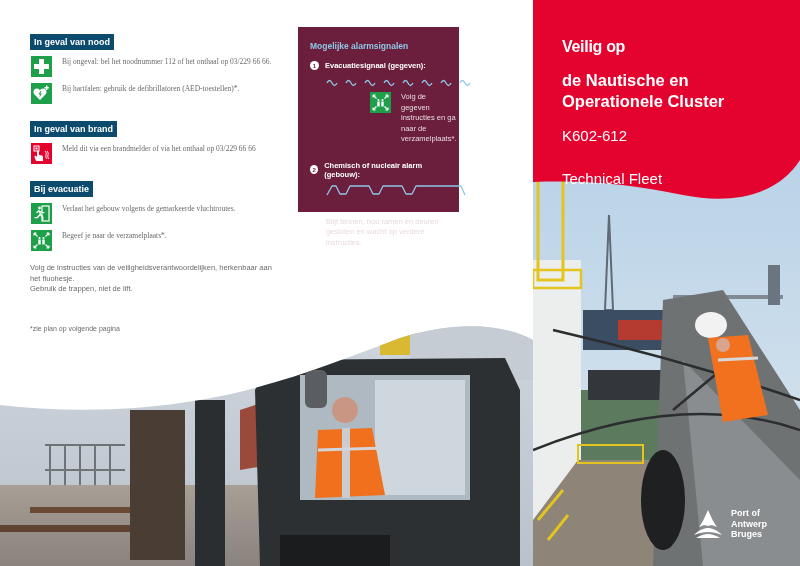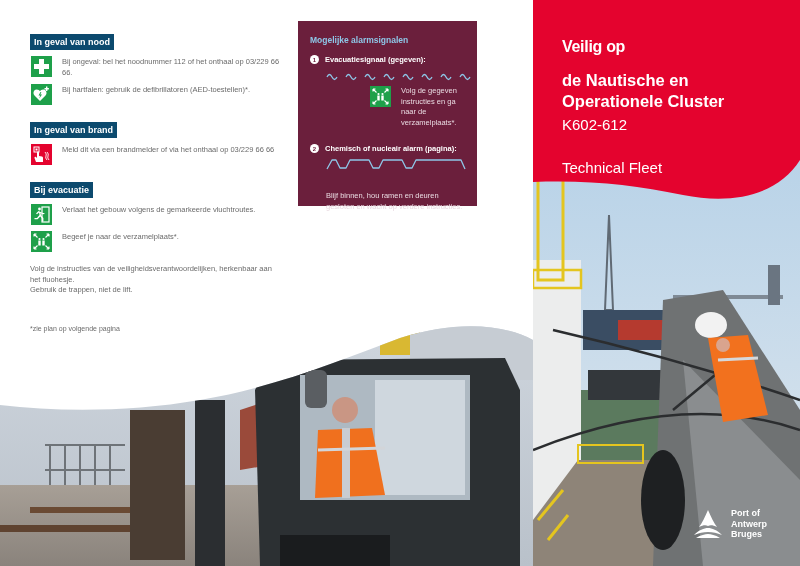--- a/index.html
+++ b/index.html
@@ -5,36 +5,36 @@
   * { box-sizing: border-box; margin: 0; padding: 0; }
   html, body { width: 800px; height: 566px; overflow: hidden; background: #ffffff; }
   body { position: relative; font-family: "Liberation Sans", "DejaVu Sans", sans-serif; color: #555; }
 
   
   .left { position: absolute; left: 30px; top: 31px; width: 250px; }
   .section-label {
     display: inline-block; background: #0c4a6e; color: #fff;
     font-size: 9px; font-weight: bold; padding: 3px 4px 3px 4px; line-height: 10px;
   }
-  .row { display: flex; align-items: flex-start; margin-top: 6px; }
+  .row { display: flex; align-items: flex-start; margin-top: 6px; font-family: Liberation Serif, serif; }
   .row:first-of-type { margin-top: 7px; }
   .pict {
     width: 21px; height: 21px; flex: 0 0 21px; margin-right: 10px; margin-left: 1px;
     display: flex; align-items: center; justify-content: center;
   }
   .pict.green { background: #1ea04a; }
   .pict.red { background: #e4032e; }
   .row-text { font-size: 7.5px; line-height: 10.5px; color: #6b6b6b; padding-top: 1px; }
   .section { margin-bottom: 14px; }
   .plain-text { font-size: 7.5px; line-height: 10.5px; color: #6b6b6b; margin-top: 12px; }
   .footnote { position: absolute; left: 30px; top: 325px; font-size: 7px; color: #6b6b6b; }
 
   
   .alarm {
-    position: absolute; left: 298px; top: 21px; width: 179px; height: 185px;
+    position: absolute; left: 298px; top: 27px; width: 161px; height: 185px;
     background: #6b1f3c; padding: 14px 12px 0 12px; color: #fff;
   }
   .alarm-title { font-size: 8.5px; font-weight: bold; color: #8ec7e8; }
   .alarm-item-head { display: flex; align-items: center; margin-top: 10px; }
   .num {
     width: 9px; height: 9px; border-radius: 50%; background: #fff; color: #6b1f3c;
     font-size: 6px; font-weight: bold; display: flex; align-items: center; justify-content: center;
     margin-right: 6px;
   }
   .alarm-item-title { font-size: 7.5px; font-weight: bold; color: #fff; }
@@ -55,21 +55,21 @@
   .photo-ship svg { display: block; }
 
   
   .red-panel {
     position: absolute; left: 533px; top: 0; width: 267px; height: 210px; pointer-events: none;
   }
   .red-panel svg { position: absolute; left: 0; top: 0; }
   .title-block { position: absolute; left: 562px; top: 33px; color: #fff; }
   .t1 { font-size: 16px; font-weight: bold; letter-spacing: -0.3px; line-height: 28px; }
   .t2 { font-size: 16.5px; font-weight: bold; line-height: 21px; margin-top: 9px; }
-  .t3 { font-size: 15px; line-height: 19px; margin-top: 3px; }
+  .t3 { font-size: 15px; line-height: 19px; margin-top: 14px; }
   .t4 { font-size: 15px; line-height: 19px; margin-top: 24px; }
 
   .logo { position: absolute; left: 693px; top: 508px; display: flex; align-items: center; }
   .logo-text { color: #fff; font-size: 9px; font-weight: bold; line-height: 10.5px; margin-left: 8px; }
 </style>
 </head>
 <body>
 
 <div class="left">
 
@@ -172,21 +172,21 @@
           <circle cx="10.5" cy="6" r="1.1" fill="#fff"></circle>
         <rect x="5.3" y="7.5" width="2.4" height="5" fill="#fff"></rect>
           <rect x="9.3" y="7.5" width="2.4" height="5" fill="#fff"></rect>
       </svg>
     </div>
     <div class="alarm-text">Volg de gegeven instructies en ga naar de verzamelplaats*.</div>
   </div>
 
   <div class="alarm-item-head" style="margin-top:16px">
     <div class="num">2</div>
-    <div class="alarm-item-title">Chemisch of nucleair alarm (pagina):</div>
+    <div class="alarm-item-title">Chemisch of nucleair alarm (gebouw):</div>
   </div>
   <div class="wave-line">
     <svg width="145" height="14" viewBox="0 0 145 14">
       <path d="M1 12 L6 3 L10 3 L14 11 L20 11 L24 3 L43 3 L47 11 L53 11 L57 3 L76 3 L80 11 L86 11 L90 3 L135 3 L139 12" stroke="#8ec7e8" stroke-width="1.3" fill="none" stroke-linejoin="round"></path>
     </svg>
   </div>
   <div class="alarm-text2">Blijf binnen, hou ramen en deuren gesloten en wacht op verdere instructies.</div>
 </div>
 
 <div class="photo-forklift">

